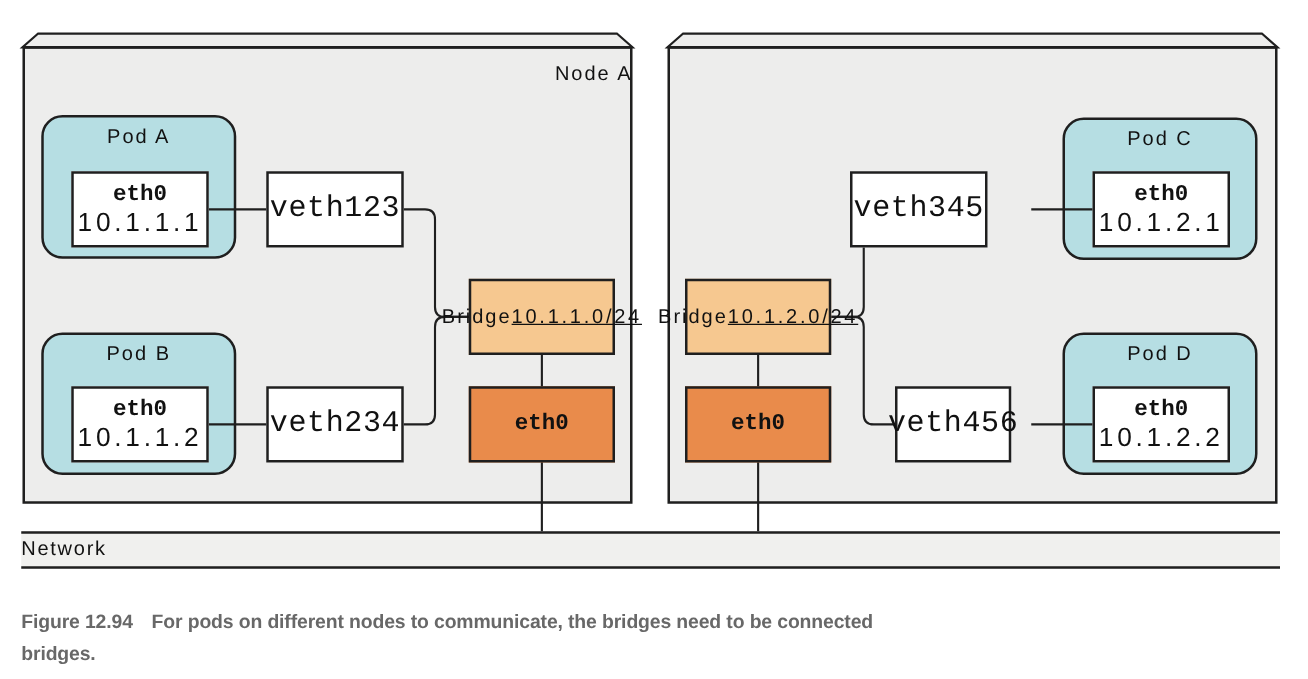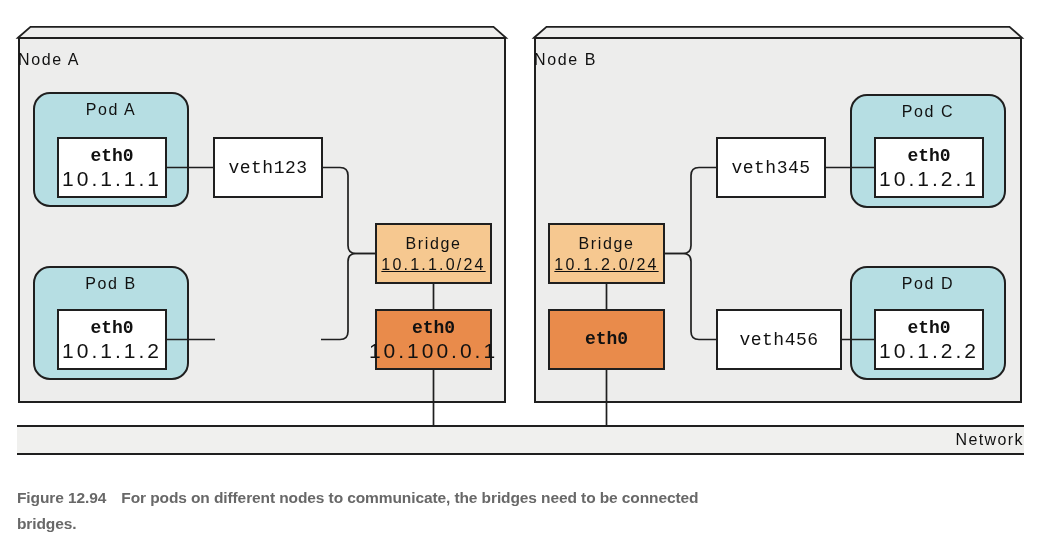--- a/index.html
+++ b/index.html
@@ -2,41 +2,41 @@
 <html><head>
 <meta charset="utf-8">
 <style>
   html,body{margin:0;padding:0;background:#ffffff;}
   .stage{
     position:relative;width:1046px;height:543px;background:#ffffff;
     font-family:"Liberation Sans",sans-serif;color:#111;overflow:hidden;
   }
   .abs{position:absolute;box-sizing:border-box;}
   .node-body{background:#ededec;border:2px solid #1f1f1f;}
-  .node-title{text-align:left;font-size:16px;letter-spacing:1.6px;color:#111;}
+  .node-title{text-align:right;font-size:16px;letter-spacing:1.6px;color:#111;}
   .pod{
     background:#b6dee3;border:2px solid #1f1f1f;border-radius:17px;
     text-align:center;padding-top:7px;font-size:16px;letter-spacing:1.6px;
   }
   .wbox{
     background:#ffffff;border:2px solid #1f1f1f;
     display:flex;flex-direction:column;align-items:center;justify-content:center;
   }
   .bridge{background:#f6c890;border:2px solid #1f1f1f;
-    display:flex;flex-direction:column;align-items:center;justify-content:center;}
+    display:flex;flex-direction:row;align-items:center;justify-content:center;}
   .ethbox{background:#e98b4b;border:2px solid #1f1f1f;
     display:flex;flex-direction:column;align-items:center;justify-content:center;}
   .mono{font-family:"Liberation Mono","DejaVu Sans Mono",monospace;font-size:18px;line-height:23px;white-space:nowrap;font-weight:bold;}
   .ip{font-size:21px;line-height:22px;letter-spacing:3px;white-space:nowrap;}
   .cidr{font-size:16px;line-height:21px;letter-spacing:2.2px;white-space:nowrap;text-decoration:underline;}
   .blabel{font-size:16px;line-height:21px;letter-spacing:1.6px;white-space:nowrap;}
-  .vethtxt{font-family:"Liberation Mono","DejaVu Sans Mono",monospace;font-size:18px;letter-spacing:0.5px;white-space:nowrap;}
+  .vethtxt{font-family:"Liberation Mono","DejaVu Sans Mono",monospace;font-size:24px;letter-spacing:0.5px;white-space:nowrap;}
   .network{
     background:#f0f0ee;border-top:2px solid #1f1f1f;border-bottom:2px solid #1f1f1f;
-    display:flex;align-items:center;justify-content:flex-end;
+    display:flex;align-items:center;justify-content:flex-start;
     font-size:16px;letter-spacing:1.4px;
   }
   .caption{color:#686868;font-weight:bold;font-size:15.5px;line-height:26px;letter-spacing:-0.1px;}
   .caption .cap-label{margin-right:15px;}
   svg.lines{position:absolute;left:0;top:0;pointer-events:none;}
 </style>
 </head>
 <body>
 
 <div class="stage">
@@ -92,39 +92,41 @@
     <span class="ip">10.1.2.1</span>
   </div>
   <div class="abs wbox" style="left:874px;top:309px;width:110px;height:61px;">
     <span class="mono">eth0</span>
     <span class="ip">10.1.2.2</span>
   </div>
 
   <div class="abs wbox" style="left:213px;top:137px;width:110px;height:61px;">
     <span class="vethtxt">veth123</span>
   </div>
-  <div class="abs wbox" style="left:716px;top:137px;width:110px;height:61px;">
+  <div class="abs wbox" style="left:213px;top:309px;width:110px;height:61px;">
+    <span class="vethtxt">veth234</span>
+  </div>
+  <div class="abs wbox" style="left:680px;top:137px;width:110px;height:61px;">
     <span class="vethtxt">veth345</span>
   </div>
-  <div class="abs wbox" style="left:716px;top:309px;width:126px;height:61px;">
+  <div class="abs wbox" style="left:716px;top:309px;width:93px;height:61px;">
     <span class="vethtxt">veth456</span>
   </div>
 
   <div class="abs bridge" style="left:375px;top:223px;width:117px;height:61px;">
     <span class="blabel">Bridge</span>
     <span class="cidr">10.1.1.0/24</span>
   </div>
   <div class="abs bridge" style="left:548px;top:223px;width:117px;height:61px;">
     <span class="blabel">Bridge</span>
     <span class="cidr">10.1.2.0/24</span>
   </div>
 
   <div class="abs ethbox" style="left:375px;top:309px;width:117px;height:61px;">
     <span class="mono">eth0</span>
-    <span class="ip">10.100.0.1</span>
   </div>
   <div class="abs ethbox" style="left:548px;top:309px;width:117px;height:61px;">
     <span class="mono">eth0</span>
   </div>
 
   <div class="abs network" style="left:17px;top:425px;width:1007px;height:30px;">
     <span>Network</span>
   </div>
 
   <div class="abs caption" style="left:17px;top:485px;width:800px;">

